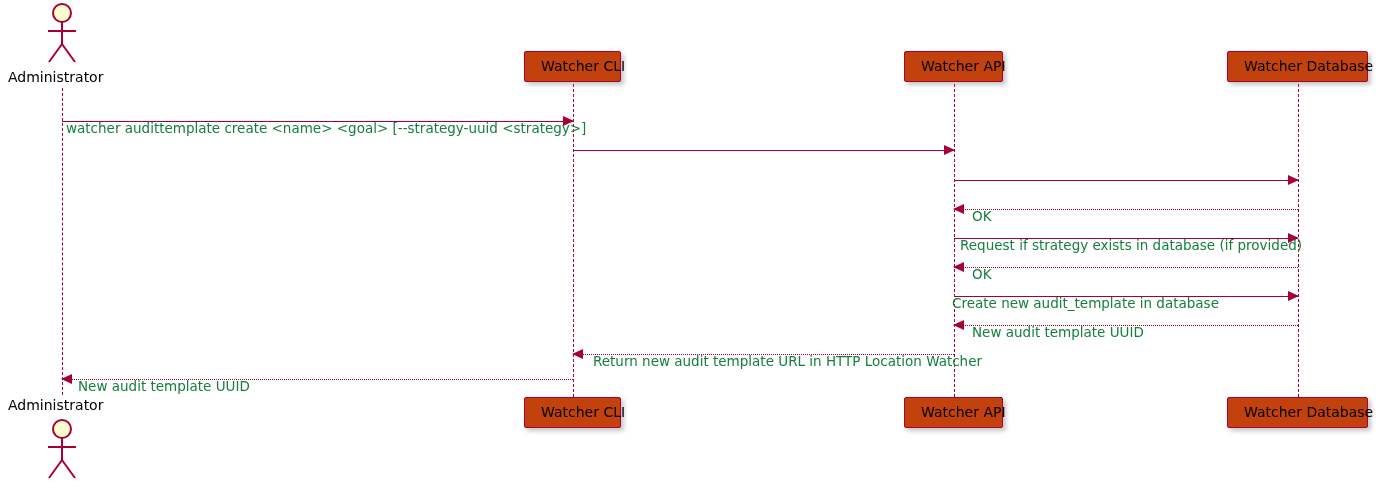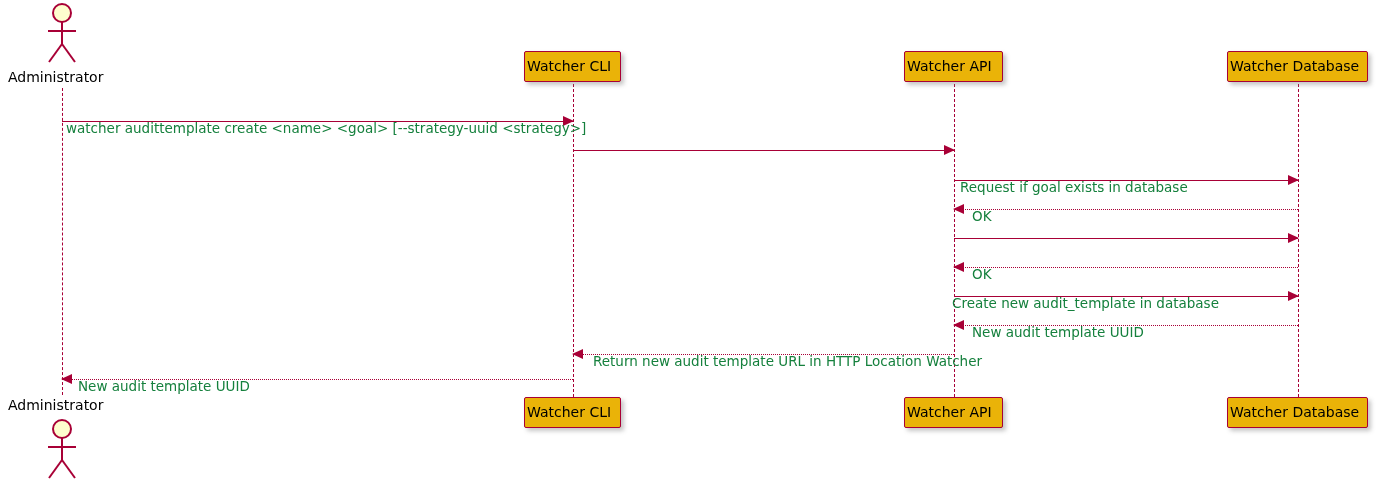--- a/index.html
+++ b/index.html
@@ -17,27 +17,27 @@
   #diagram {
     position: relative;
     width: 1140px;
     height: 483px;
     background: #ffffff;
   }
 
   
   .participant-box {
     position: absolute;
-    background: #eab308;
+    background: #c2410c;
     border: 1.5px solid #A80036;
     border-radius: 2px;
     color: #000000;
     font-size: 14px;
     line-height: 1;
-    padding: 7px 11px 8px 2px;
+    padding: 7px 11px 8px 16px;
     white-space: nowrap;
     box-shadow: 3px 3px 4px rgba(130,130,130,0.45);
     text-align: center;
   }
 
   
   .lifeline {
     position: absolute;
     width: 0;
     border-left: 1px dashed #A80036;
@@ -149,32 +149,32 @@
 
   <div class="msg" style="left:573px; top:150px; width:381px;">
     <div class="line"></div>
     <div class="arrowhead right"></div>
   </div>
 
   <div class="msg" style="left:954px; top:180px; width:344px;">
     <div class="line"></div>
     <div class="arrowhead right"></div>
   </div>
-  <div class="msg-label" style="left:960px; top:160px;">Request if goal exists in database</div>
 
   <div class="msg dotted" style="left:954px; top:209px; width:344px;">
     <div class="line"></div>
     <div class="arrowhead left"></div>
   </div>
   <div class="msg-label" style="left:972px; top:189px;">OK</div>
 
   <div class="msg" style="left:954px; top:238px; width:344px;">
     <div class="line"></div>
     <div class="arrowhead right"></div>
   </div>
+  <div class="msg-label" style="left:960px; top:218px;">Request if strategy exists in database (if provided)</div>
 
   <div class="msg dotted" style="left:954px; top:267px; width:344px;">
     <div class="line"></div>
     <div class="arrowhead left"></div>
   </div>
   <div class="msg-label" style="left:972px; top:247px;">OK</div>
 
   <div class="msg" style="left:954px; top:296px; width:344px;">
     <div class="line"></div>
     <div class="arrowhead right"></div>

